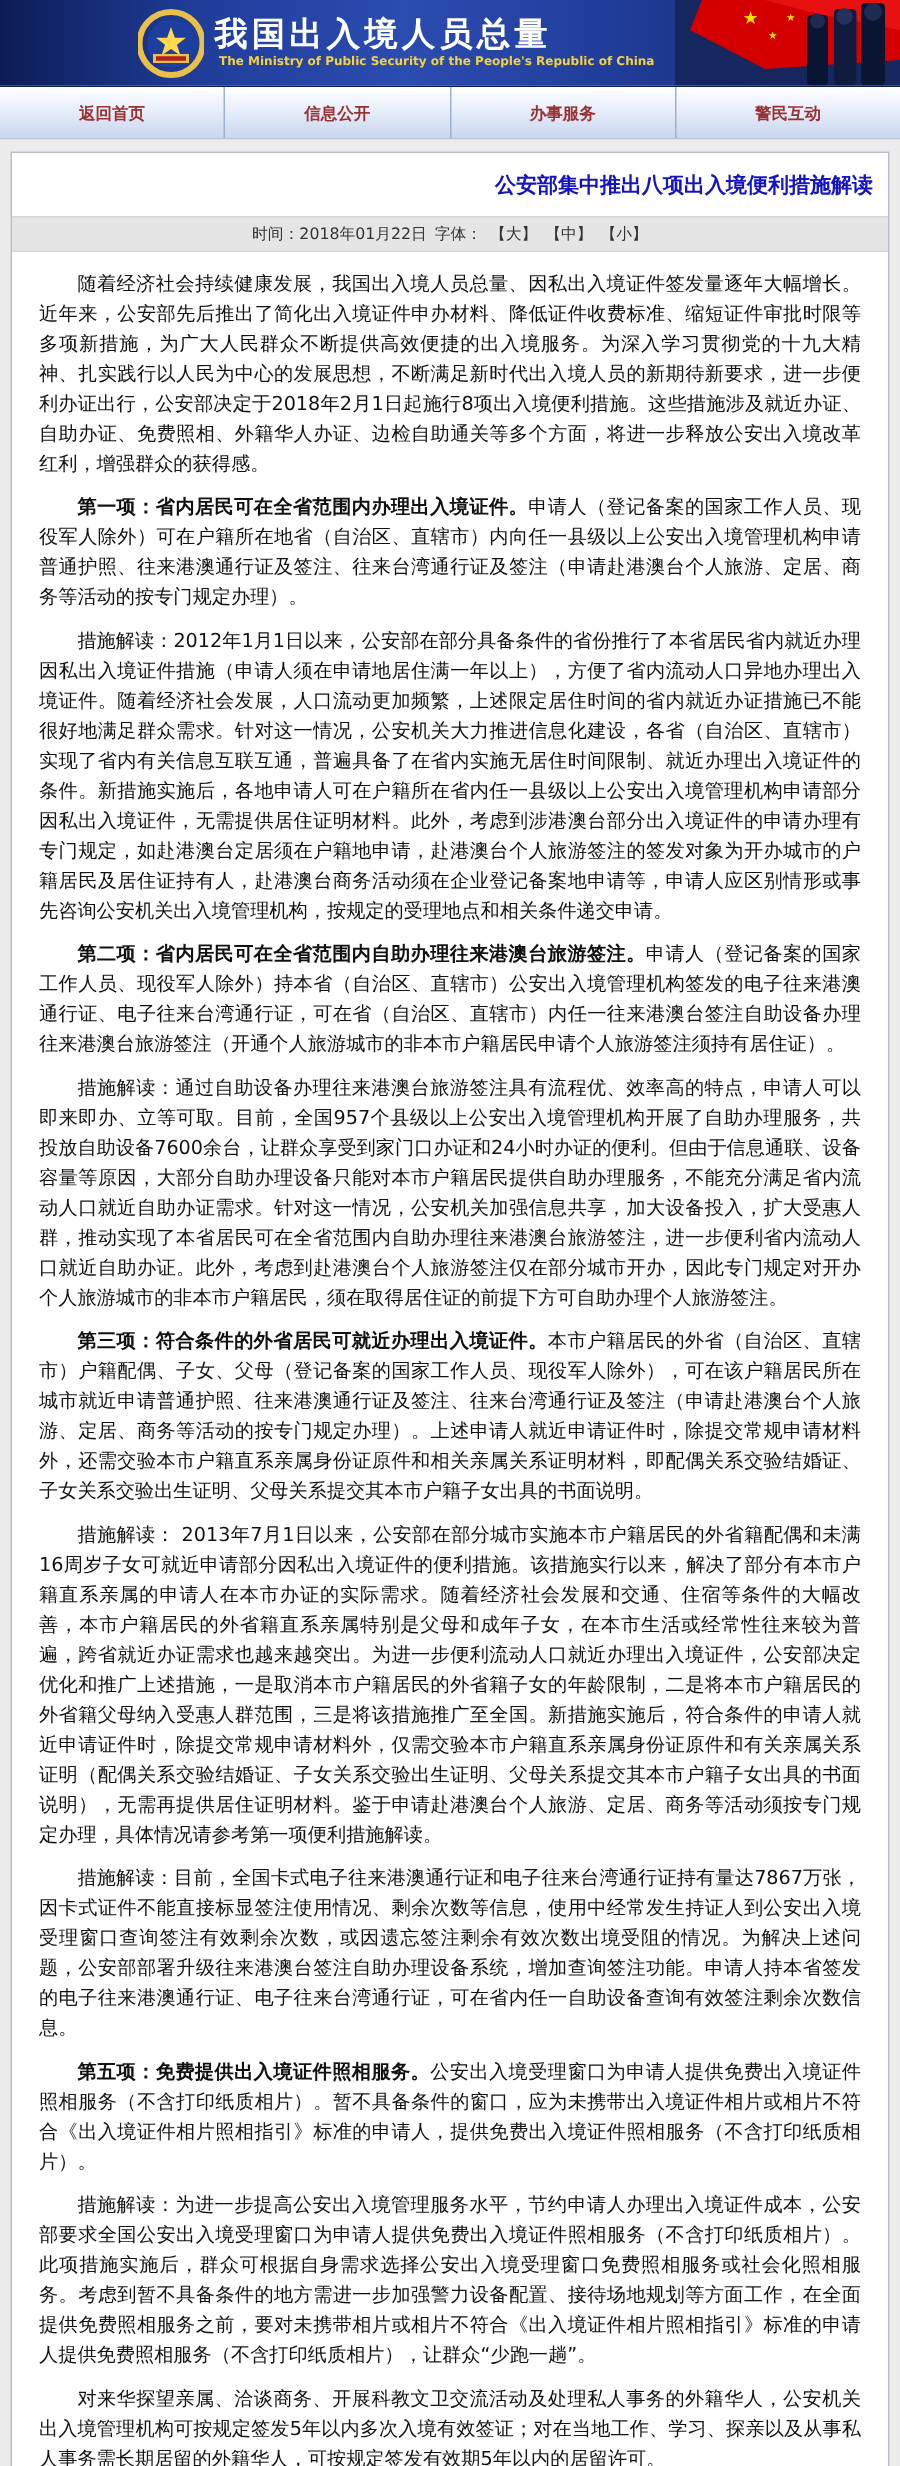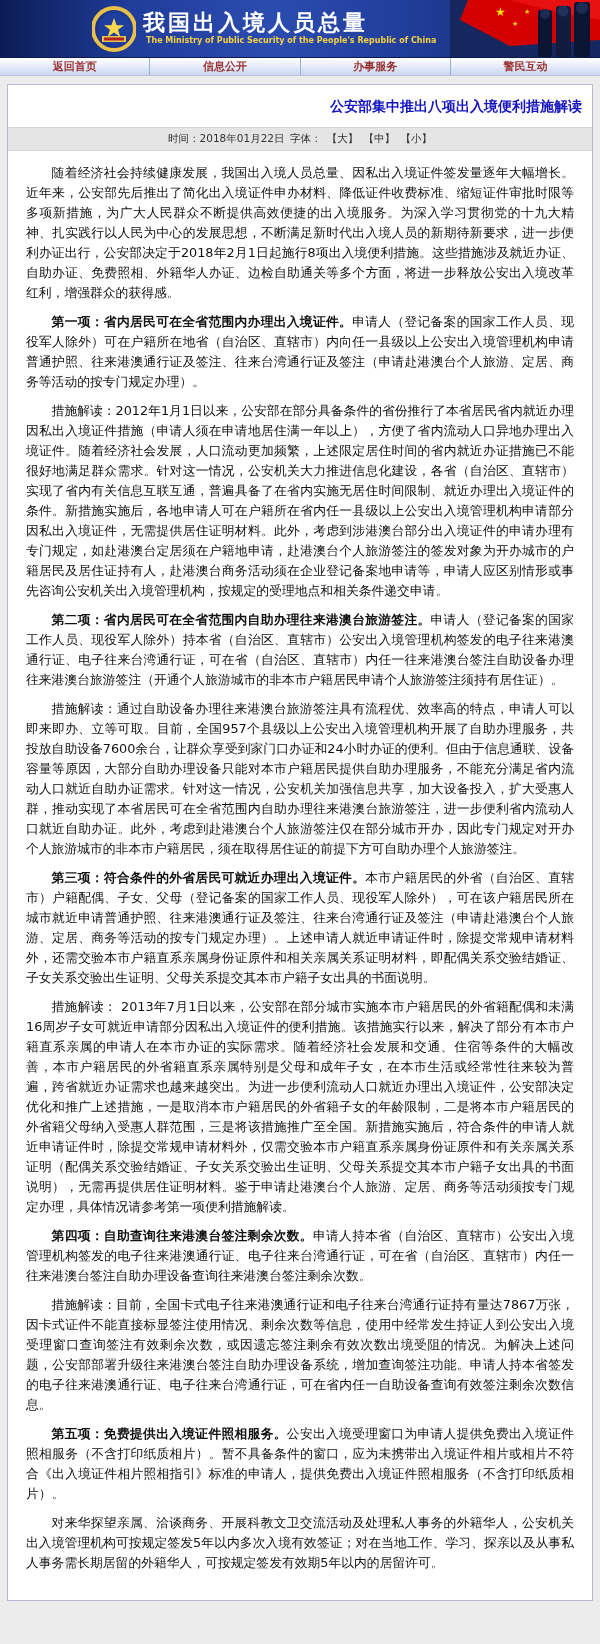--- a/index.html
+++ b/index.html
@@ -9,21 +9,21 @@
 
   
   .header { height:57px; position:relative; overflow:hidden;
     background:linear-gradient(90deg,#0c1c55 0%,#203d9a 22%,#2b4cb0 45%,#203d9a 68%,#13265f 100%); }
   .emblem { position:absolute; left:92px; top:6px; width:44px; height:46px; }
   .htitle { position:absolute; left:143px; top:8px; color:#ffffff; font-size:22px; font-weight:bold; letter-spacing:3px; white-space:nowrap; }
   .hsub { position:absolute; left:146px; top:36px; color:#f5d142; font-size:8px; white-space:nowrap;font-weight:bold; }
   .flagart { position:absolute; right:0; top:0; width:150px; height:57px; }
 
   
-  .nav { height:19px; display:flex; border-top:1px solid #0b1a50;
+  .nav { height:36px; display:flex; border-top:1px solid #0b1a50;
     background:linear-gradient(180deg,#ffffff 0%,#e8eefa 45%,#c9d6ef 100%);
     border-bottom:1px solid #b8c2d8; }
   .nav-item { flex:1; display:flex; align-items:center; justify-content:center;
     font-size:11px; font-weight:bold; color:#993333; cursor:pointer; border-right:1px solid #9fb0cc; }
   .nav-item:last-child { border-right:none; }
 
   
   .content-wrap { flex:1; padding:8px 7px 0 7px; background:#ececec; }
   .panel { background:#ffffff; border:1px solid #b9b9cc; padding-bottom:14px; }
   .article-title { text-align:right; color:#1515c0; font-weight:bold; font-size:14px; padding:13px 10px 11px 10px; }
@@ -84,22 +84,22 @@
         <span class="font-btn">【小】</span>
       </div>
       <div class="article-body">
           <p class="para">随着经济社会持续健康发展，我国出入境人员总量、因私出入境证件签发量逐年大幅增长。近年来，公安部先后推出了简化出入境证件申办材料、降低证件收费标准、缩短证件审批时限等多项新措施，为广大人民群众不断提供高效便捷的出入境服务。为深入学习贯彻党的十九大精神、扎实践行以人民为中心的发展思想，不断满足新时代出入境人员的新期待新要求，进一步便利办证出行，公安部决定于2018年2月1日起施行8项出入境便利措施。这些措施涉及就近办证、自助办证、免费照相、外籍华人办证、边检自助通关等多个方面，将进一步释放公安出入境改革红利，增强群众的获得感。</p>
           <p class="para"><b>第一项：省内居民可在全省范围内办理出入境证件。</b>申请人（登记备案的国家工作人员、现役军人除外）可在户籍所在地省（自治区、直辖市）内向任一县级以上公安出入境管理机构申请普通护照、往来港澳通行证及签注、往来台湾通行证及签注（申请赴港澳台个人旅游、定居、商务等活动的按专门规定办理）。</p>
           <p class="para">措施解读：2012年1月1日以来，公安部在部分具备条件的省份推行了本省居民省内就近办理因私出入境证件措施（申请人须在申请地居住满一年以上），方便了省内流动人口异地办理出入境证件。随着经济社会发展，人口流动更加频繁，上述限定居住时间的省内就近办证措施已不能很好地满足群众需求。针对这一情况，公安机关大力推进信息化建设，各省（自治区、直辖市）实现了省内有关信息互联互通，普遍具备了在省内实施无居住时间限制、就近办理出入境证件的条件。新措施实施后，各地申请人可在户籍所在省内任一县级以上公安出入境管理机构申请部分因私出入境证件，无需提供居住证明材料。此外，考虑到涉港澳台部分出入境证件的申请办理有专门规定，如赴港澳台定居须在户籍地申请，赴港澳台个人旅游签注的签发对象为开办城市的户籍居民及居住证持有人，赴港澳台商务活动须在企业登记备案地申请等，申请人应区别情形或事先咨询公安机关出入境管理机构，按规定的受理地点和相关条件递交申请。</p>
           <p class="para"><b>第二项：省内居民可在全省范围内自助办理往来港澳台旅游签注。</b>申请人（登记备案的国家工作人员、现役军人除外）持本省（自治区、直辖市）公安出入境管理机构签发的电子往来港澳通行证、电子往来台湾通行证，可在省（自治区、直辖市）内任一往来港澳台签注自助设备办理往来港澳台旅游签注（开通个人旅游城市的非本市户籍居民申请个人旅游签注须持有居住证）。</p>
           <p class="para">措施解读：通过自助设备办理往来港澳台旅游签注具有流程优、效率高的特点，申请人可以即来即办、立等可取。目前，全国957个县级以上公安出入境管理机构开展了自助办理服务，共投放自助设备7600余台，让群众享受到家门口办证和24小时办证的便利。但由于信息通联、设备容量等原因，大部分自助办理设备只能对本市户籍居民提供自助办理服务，不能充分满足省内流动人口就近自助办证需求。针对这一情况，公安机关加强信息共享，加大设备投入，扩大受惠人群，推动实现了本省居民可在全省范围内自助办理往来港澳台旅游签注，进一步便利省内流动人口就近自助办证。此外，考虑到赴港澳台个人旅游签注仅在部分城市开办，因此专门规定对开办个人旅游城市的非本市户籍居民，须在取得居住证的前提下方可自助办理个人旅游签注。</p>
           <p class="para"><b>第三项：符合条件的外省居民可就近办理出入境证件。</b>本市户籍居民的外省（自治区、直辖市）户籍配偶、子女、父母（登记备案的国家工作人员、现役军人除外），可在该户籍居民所在城市就近申请普通护照、往来港澳通行证及签注、往来台湾通行证及签注（申请赴港澳台个人旅游、定居、商务等活动的按专门规定办理）。上述申请人就近申请证件时，除提交常规申请材料外，还需交验本市户籍直系亲属身份证原件和相关亲属关系证明材料，即配偶关系交验结婚证、子女关系交验出生证明、父母关系提交其本市户籍子女出具的书面说明。</p>
           <p class="para">措施解读： 2013年7月1日以来，公安部在部分城市实施本市户籍居民的外省籍配偶和未满16周岁子女可就近申请部分因私出入境证件的便利措施。该措施实行以来，解决了部分有本市户籍直系亲属的申请人在本市办证的实际需求。随着经济社会发展和交通、住宿等条件的大幅改善，本市户籍居民的外省籍直系亲属特别是父母和成年子女，在本市生活或经常性往来较为普遍，跨省就近办证需求也越来越突出。为进一步便利流动人口就近办理出入境证件，公安部决定优化和推广上述措施，一是取消本市户籍居民的外省籍子女的年龄限制，二是将本市户籍居民的外省籍父母纳入受惠人群范围，三是将该措施推广至全国。新措施实施后，符合条件的申请人就近申请证件时，除提交常规申请材料外，仅需交验本市户籍直系亲属身份证原件和有关亲属关系证明（配偶关系交验结婚证、子女关系交验出生证明、父母关系提交其本市户籍子女出具的书面说明），无需再提供居住证明材料。鉴于申请赴港澳台个人旅游、定居、商务等活动须按专门规定办理，具体情况请参考第一项便利措施解读。</p>
-          <p class="para"><b>第四项：自助查询往来港澳台签注剩余次数。</b>申请人持本省（自治区、直辖市）公安出入境管理机构签发的电子往来港澳通行证、电子往来台湾通行证，可在省（自治区、直辖市）内任一往来港澳台签注自助办理设备查询往来港澳台签注剩余次数。</p>
           <p class="para">措施解读：目前，全国卡式电子往来港澳通行证和电子往来台湾通行证持有量达7867万张，因卡式证件不能直接标显签注使用情况、剩余次数等信息，使用中经常发生持证人到公安出入境受理窗口查询签注有效剩余次数，或因遗忘签注剩余有效次数出境受阻的情况。为解决上述问题，公安部部署升级往来港澳台签注自助办理设备系统，增加查询签注功能。申请人持本省签发的电子往来港澳通行证、电子往来台湾通行证，可在省内任一自助设备查询有效签注剩余次数信息。</p>
           <p class="para"><b>第五项：免费提供出入境证件照相服务。</b>公安出入境受理窗口为申请人提供免费出入境证件照相服务（不含打印纸质相片）。暂不具备条件的窗口，应为未携带出入境证件相片或相片不符合《出入境证件相片照相指引》标准的申请人，提供免费出入境证件照相服务（不含打印纸质相片）。</p>
+          <p class="para">措施解读：为进一步提高公安出入境管理服务水平，节约申请人办理出入境证件成本，公安部要求全国公安出入境受理窗口为申请人提供免费出入境证件照相服务（不含打印纸质相片）。此项措施实施后，群众可根据自身需求选择公安出入境受理窗口免费照相服务或社会化照相服务。考虑到暂不具备条件的地方需进一步加强警力设备配置、接待场地规划等方面工作，在全面提供免费照相服务之前，要对未携带相片或相片不符合《出入境证件相片照相指引》标准的申请人提供免费照相服务（不含打印纸质相片），让群众“少跑一趟”。</p>
           <p class="para">对来华探望亲属、洽谈商务、开展科教文卫交流活动及处理私人事务的外籍华人，公安机关出入境管理机构可按规定签发5年以内多次入境有效签证；对在当地工作、学习、探亲以及从事私人事务需长期居留的外籍华人，可按规定签发有效期5年以内的居留许可。</p>
         </div>
 
     </div>
   </div>
 
 </div>
 
 </body></html>

